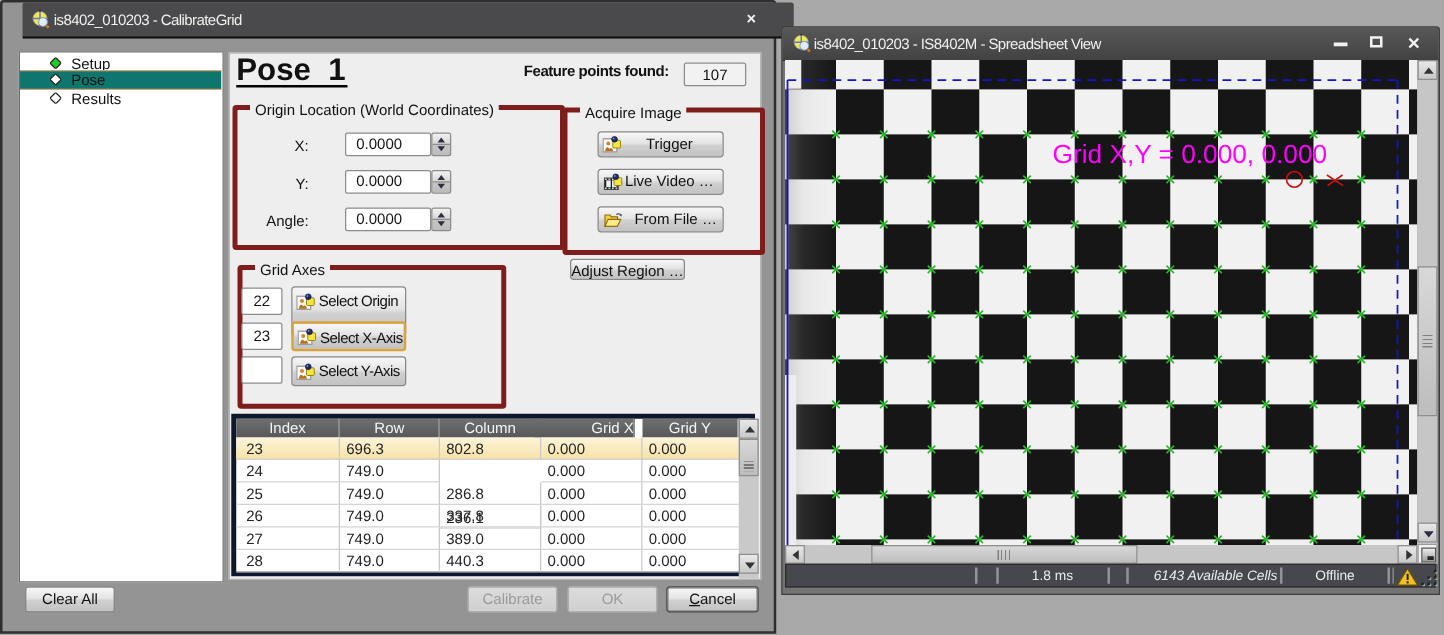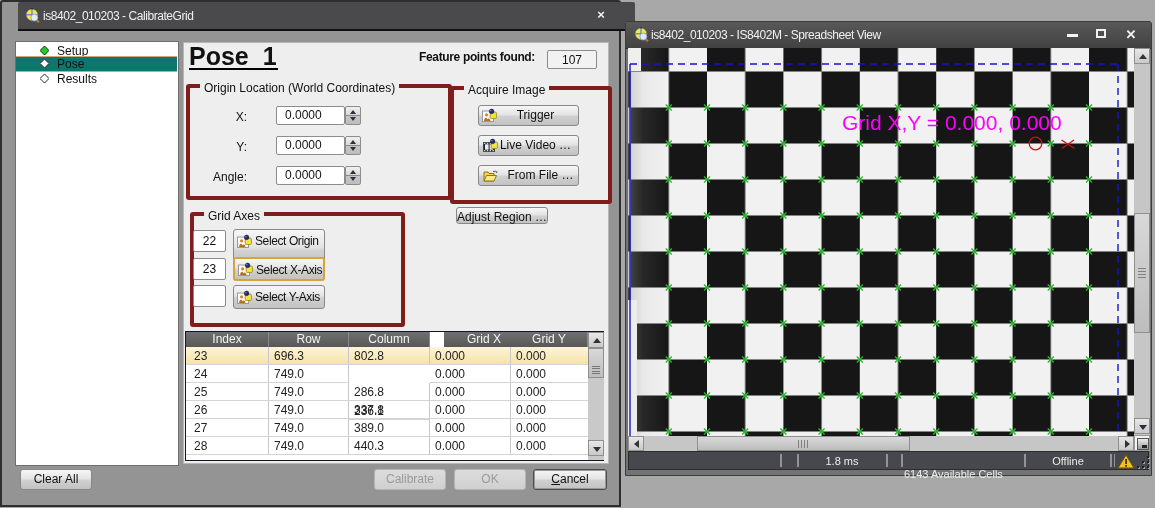--- a/index.html
+++ b/index.html
@@ -23,21 +23,21 @@
 .btn{position:absolute;background:linear-gradient(#f7f7f7,#e4e4e4 45%,#d0d0d0 55%,#c2c2c2);border:1px solid #888;border-radius:3px;box-sizing:border-box;text-align:center;font-size:12px;color:#111;white-space:nowrap;}
 .btn-dis{background:linear-gradient(#dcdcdc,#d0d0d0);border:1px solid #b4b4b4;color:#9b9b9b;}
 .field{position:absolute;background:#fff;border:1px solid #8c8c8c;border-radius:2px;box-sizing:border-box;font-size:12px;color:#111;}
 .spin{position:absolute;width:16px;background:linear-gradient(#f2f2f2,#d8d8d8 45%,#c6c6c6 55%,#bcbcbc);border:1px solid #8c8c8c;border-radius:2px;box-sizing:border-box;}
 .spin:before{content:"";position:absolute;left:3.5px;top:3px;border-left:3.5px solid transparent;border-right:3.5px solid transparent;border-bottom:4px solid #2e2e3e;}
 .spin:after{content:"";position:absolute;left:3.5px;bottom:3px;border-left:3.5px solid transparent;border-right:3.5px solid transparent;border-top:4px solid #2e2e3e;}
 .spin i{position:absolute;left:0px;top:8px;width:14px;border-top:1px solid #8c8c8c;}
 .icn{position:absolute;}
 .lbl{position:absolute;font-size:12px;color:#111;}
 
-#tbl{left:183px;top:329px;width:419px;height:130px;background:#fff;border:1px solid #0f172a;box-sizing:border-box;}
+#tbl{left:183px;top:329px;width:419px;height:130px;background:#fff;border:4px solid #0f172a;box-sizing:border-box;}
 .th{position:absolute;top:0;height:15px;background:linear-gradient(#6f6f6f,#585858);color:#f4f4f4;font-size:12px;text-align:center;line-height:15px;border-right:1px solid #8a8a8a;box-sizing:border-box;}
 .tr{position:absolute;height:18px;line-height:18px;font-size:12px;color:#222;}
 .td{position:absolute;top:0;height:18px;border-right:1px solid #c9c9c9;border-bottom:1px solid #d4d4d4;box-sizing:border-box;padding-left:5px;}
 
 #win{left:625px;top:21px;width:527px;height:455px;background:#737373;border:1px solid #3c3c3c;border-radius:3px 3px 0 0;box-sizing:border-box;}
 #win-title{left:0;top:0;width:525px;height:26px;background:linear-gradient(#585858,#424242);border-radius:2px 2px 0 0;border-bottom:1px solid #2a2a2a;}
 #win-title .ttext{position:absolute;left:25px;top:6px;color:#f0f0f0;font-size:12px;letter-spacing:-0.45px;}
 .wbtn{position:absolute;top:6px;color:#f2f2f2;font-weight:bold;font-size:12px;width:16px;text-align:center;}
 
 #status{left:2px;top:429px;width:521px;height:19px;background:#46484d;border:1px solid #2c2c2c;box-sizing:border-box;color:#ececec;font-size:11px;}
@@ -179,21 +179,21 @@
         <circle cx="9.6" cy="3.4" r="2.3" fill="#1c2c6a" stroke="#11113a" stroke-width="0.5"></circle>
         <circle cx="8.9" cy="2.7" r="0.7" fill="#8899dd"></circle>
       </svg>
       <span style="position:absolute;left:21px;top:0;letter-spacing:-0.4px;">Select Y-Axis</span>
     </div>
 
   <div class="abs" id="tbl">
     <div class="th" style="left:0;width:83px;">Index</div>
     <div class="th" style="left:83px;width:80px;">Row</div>
     <div class="th" style="left:163px;width:81px;">Column</div>
-    <div class="th" style="left:258px;width:81px;">Grid X</div>
+    <div class="th" style="left:238px;width:81px;text-align:right;">Grid X</div>
     <div class="th" style="left:325px;width:77px;">Grid Y</div>
     <div class="th" style="left:402px;width:15px;border-right:none;background:#c9c9c9;"></div>
     <div class="tr" style="left:0;top:15px;width:402px;height:18px;background:linear-gradient(#fdf4da,#f6e2a8);border-bottom:1px solid #d8a85c;box-sizing:border-box;">
       <div class="td" style="left:0;width:83px;padding-left:8px;">23</div>
         <div class="td" style="left:83px;width:80px;">696.3</div>
         <div class="td" style="left:163px;width:81px;">802.8</div>
         <div class="td" style="left:244px;width:81px;">0.000</div>
         <div class="td" style="left:325px;width:77px;border-right:none;">0.000</div>
     </div>
     <div class="tr" style="left:0;top:33px;width:402px;">
@@ -571,21 +571,21 @@
         <div style="position:absolute;right:1px;bottom:1px;width:5px;height:3px;background:#222;"></div>
       </div>
     </div>
 
   <div class="abs" id="status">
     <div class="ssep" style="left:151px;"></div>
     <div class="ssep" style="left:168px;"></div>
     <div class="abs" style="left:171px;top:3px;width:84px;text-align:center;">1.8 ms</div>
     <div class="ssep" style="left:257px;"></div>
     <div class="ssep" style="left:272px;"></div>
-    <div class="abs" style="left:275px;top:16px;width:118px;text-align:left;">6143 Available Cells</div>
+    <div class="abs" style="left:275px;top:3px;width:118px;text-align:right;font-style:italic;">6143 Available Cells</div>
     <div class="ssep" style="left:395px;"></div>
     <div class="abs" style="left:398px;top:3px;width:82px;text-align:center;">Offline</div>
     <div class="ssep" style="left:481px;width:1.5px;"></div>
       <div class="ssep" style="left:484.5px;width:1.5px;"></div>
     <div class="abs" style="left:509px;top:3px;width:11px;height:13px;">
       <div style="position:absolute;right:0;bottom:0;width:2px;height:2px;background:#1e2226;box-shadow:1px 1px 0 #9aa0a6;"></div>
       <div style="position:absolute;right:0;bottom:5px;width:2px;height:2px;background:#1e2226;box-shadow:1px 1px 0 #9aa0a6;"></div>
       <div style="position:absolute;right:0;bottom:10px;width:2px;height:2px;background:#1e2226;box-shadow:1px 1px 0 #9aa0a6;"></div>
       <div style="position:absolute;right:5px;bottom:0;width:2px;height:2px;background:#1e2226;box-shadow:1px 1px 0 #9aa0a6;"></div>
       <div style="position:absolute;right:5px;bottom:5px;width:2px;height:2px;background:#1e2226;box-shadow:1px 1px 0 #9aa0a6;"></div>

